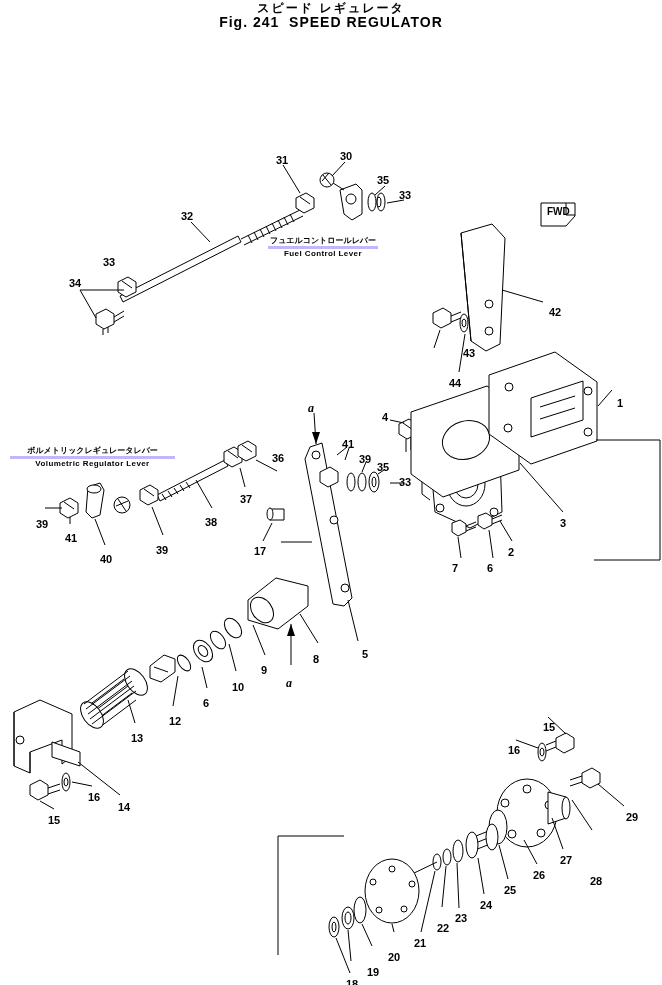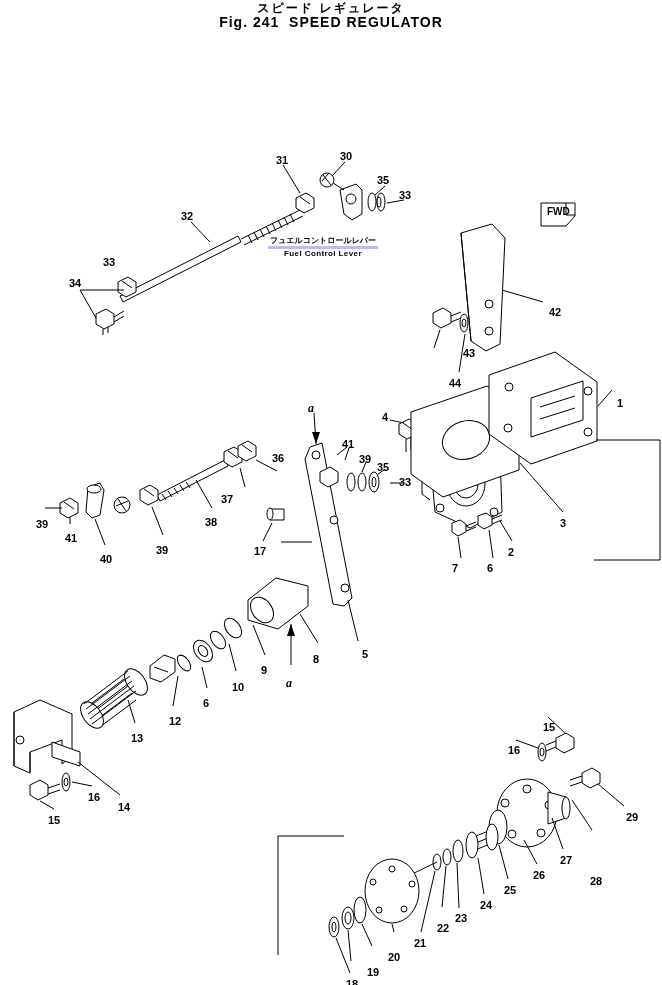--- a/index.html
+++ b/index.html
@@ -395,20 +395,24 @@
     <line class="ln" x1="351" y1="961" x2="348" y2="930"></line>
     <line class="ln" x1="350" y1="973" x2="336" y2="938"></line>
 
   </svg>
 
   <div class="lever-label" style="left:268px; top:236px; width:110px;">
     <span class="jp underline-box">フュエルコントロールレバー</span>
     <span class="en">Fuel Control Lever</span>
   </div>
 
+  <div class="lever-label" style="left:10px; top:446px; width:165px;">
+    <span class="jp underline-box">ボルメトリックレギュレータレバー</span>
+    <span class="en">Volumetric  Regulator  Lever</span>
+  </div>
 
   <div class="fwd-box" style="left:547px; top:206px;">FWD</div>
 
   <div id="callout-layer">
       <div class="num" style="left: 617px; top: 398px;">1</div>
       <div class="num" style="left: 508px; top: 547px;">2</div>
       <div class="num" style="left: 560px; top: 518px;">3</div>
       <div class="num" style="left: 382px; top: 412px;">4</div>
       <div class="num" style="left: 362px; top: 649px;">5</div>
       <div class="num" style="left: 487px; top: 563px;">6</div>
@@ -440,21 +444,21 @@
       <div class="num" style="left: 340px; top: 151px;">30</div>
       <div class="num" style="left: 276px; top: 155px;">31</div>
       <div class="num" style="left: 181px; top: 211px;">32</div>
       <div class="num" style="left: 399px; top: 190px;">33</div>
       <div class="num" style="left: 103px; top: 257px;">33</div>
       <div class="num" style="left: 399px; top: 477px;">33</div>
       <div class="num" style="left: 69px; top: 278px;">34</div>
       <div class="num" style="left: 377px; top: 175px;">35</div>
       <div class="num" style="left: 377px; top: 462px;">35</div>
       <div class="num" style="left: 272px; top: 453px;">36</div>
-      <div class="num" style="left: 221px; top: 494px;">37</div>
+      <div class="num" style="left: 240px; top: 494px;">37</div>
       <div class="num" style="left: 205px; top: 517px;">38</div>
       <div class="num" style="left: 36px; top: 519px;">39</div>
       <div class="num" style="left: 156px; top: 545px;">39</div>
       <div class="num" style="left: 359px; top: 454px;">39</div>
       <div class="num" style="left: 100px; top: 554px;">40</div>
       <div class="num" style="left: 65px; top: 533px;">41</div>
       <div class="num" style="left: 342px; top: 439px;">41</div>
       <div class="num" style="left: 549px; top: 307px;">42</div>
       <div class="num" style="left: 423px; top: 348px; margin-left: 40px;">43</div>
       <div class="num" style="left: 449px; top: 378px;">44</div>

